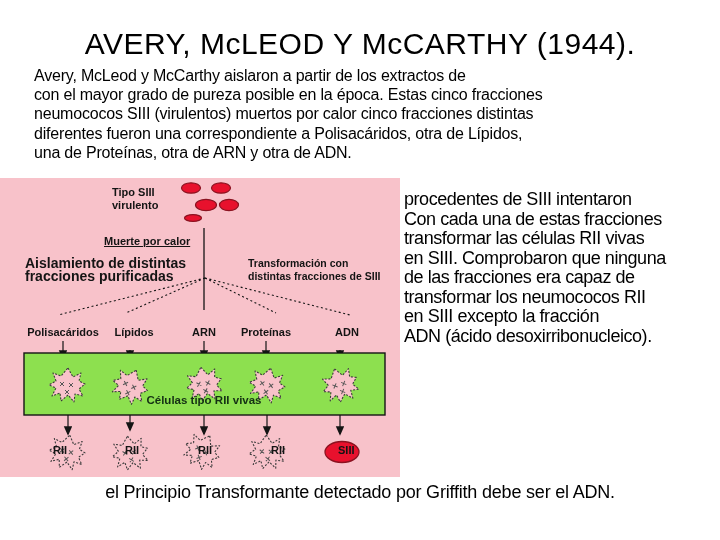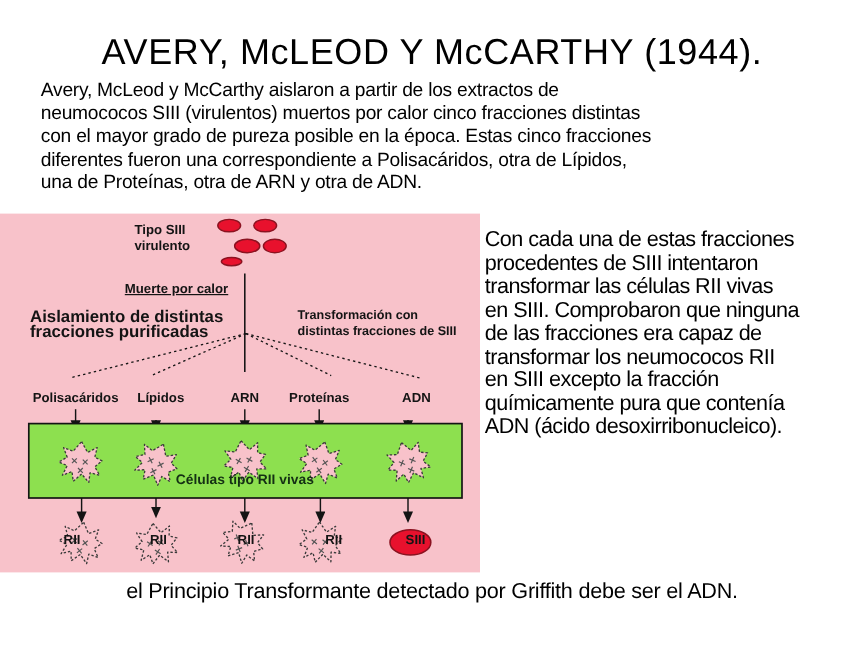--- a/index.html
+++ b/index.html
@@ -39,22 +39,22 @@
 </style>
 </head>
 <body>
 
 <div class="slide">
 
   <div class="title">AVERY, McLEOD Y McCARTHY (1944).</div>
 
   <div class="intro">
     <div>Avery, McLeod y McCarthy aislaron a partir de los extractos de</div>
+    <div>con el mayor grado de pureza posible en la época. Estas cinco fracciones</div>
     <div>neumococos SIII (virulentos) muertos por calor cinco fracciones distintas</div>
-    <div>con el mayor grado de pureza posible en la época. Estas cinco fracciones</div>
     <div>diferentes fueron una correspondiente a Polisacáridos, otra de Lípidos,</div>
     <div>una de Proteínas, otra de ARN y otra de ADN.</div>
   </div>
 
   <div class="diagram">
 
     <svg width="400" height="299" viewBox="0 0 400 299">
       <defs>
         <marker id="ah" markerWidth="9" markerHeight="8" refX="6.5" refY="3.5" orient="auto">
           <path d="M0,0 L8,3.5 L0,7 Z" fill="#141414"></path>
@@ -143,26 +143,25 @@
     <div class="lbl-box">Células tipo RII vivas</div>
 
     <div class="reslbl" style="left:18px">RII</div>
     <div class="reslbl" style="left:90px">RII</div>
     <div class="reslbl" style="left:163px">RII</div>
     <div class="reslbl" style="left:236px">RII</div>
     <div class="reslbl" style="left:303px">SIII</div>
   </div>
 
   <div class="rightblock">
+    <div>procedentes de SIII intentaron</div>
     <div>Con cada una de estas fracciones</div>
-    <div>procedentes de SIII intentaron</div>
     <div>transformar las células RII vivas</div>
     <div>en SIII. Comprobaron que ninguna</div>
     <div>de las fracciones era capaz de</div>
     <div>transformar los neumococos RII</div>
     <div>en SIII excepto la fracción</div>
-    <div>químicamente pura que contenía</div>
     <div>ADN (ácido desoxirribonucleico).</div>
   </div>
 
   <div class="caption">el Principio Transformante detectado por Griffith debe ser el ADN.</div>
 
 </div>
 
 </body></html>

